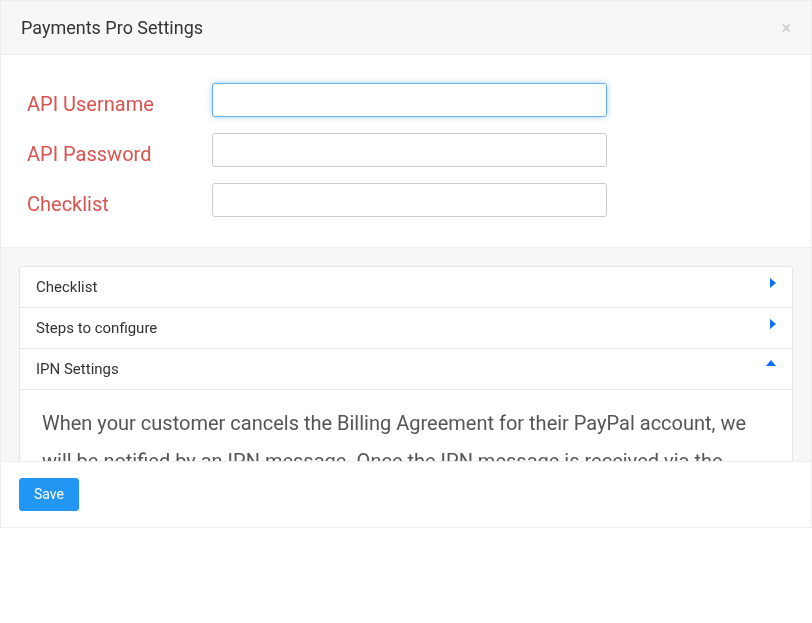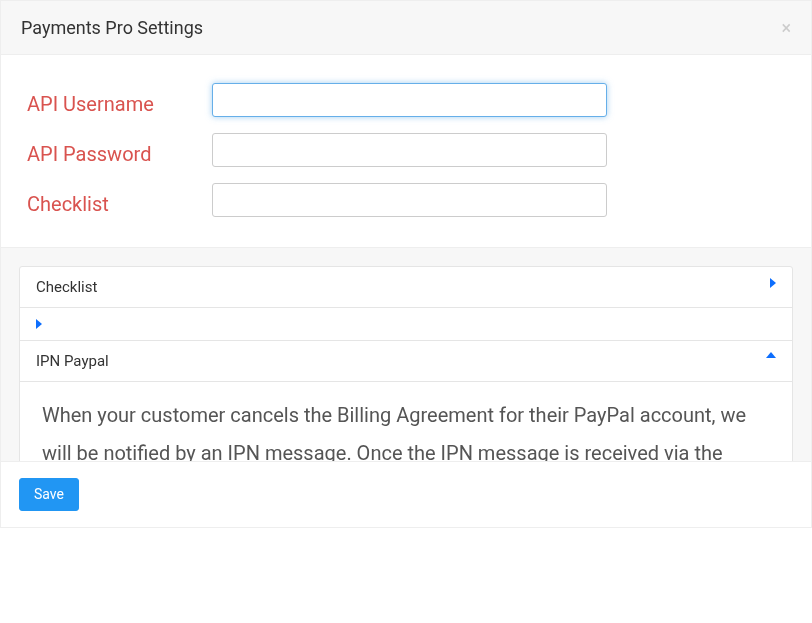--- a/index.html
+++ b/index.html
@@ -170,27 +170,28 @@
 
       <div class="acc-item">
         <div class="acc-header">
           <span>Checklist</span>
           <span class="caret caret-right"></span>
         </div>
       </div>
 
       <div class="acc-item">
         <div class="acc-header">
+          <span>Steps to configure</span>
           <span class="caret caret-right"></span>
         </div>
       </div>
 
       <div class="acc-item">
         <div class="acc-header">
-          <span>IPN Paypal</span>
+          <span>IPN Settings</span>
           <span class="caret caret-up"></span>
         </div>
         <div class="acc-body">
           <span>When your customer cancels the Billing Agreement for their PayPal account, we will be notified by an IPN message. Once the IPN message is received via the notification URL, the corresponding billing agreement will be removed automatically. Hence, the customer will have to update their payment method to continue with their subscription. To know how to configure IPN message in Paypal, </span><a>Click here</a>
         </div>
       </div>
 
     </div>
   </div>
 

